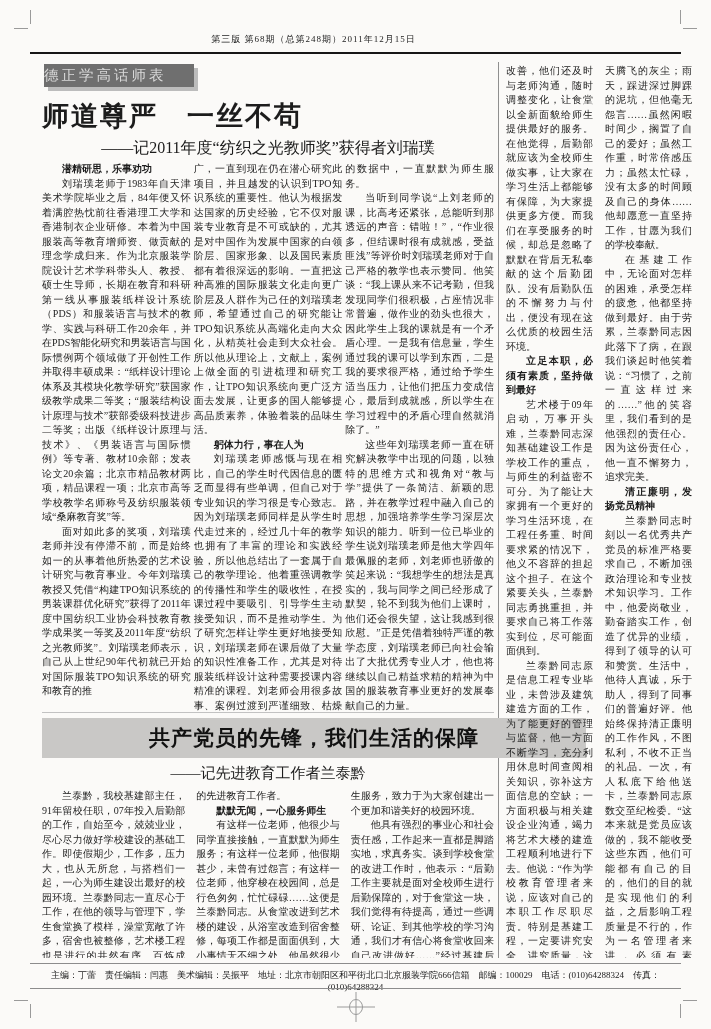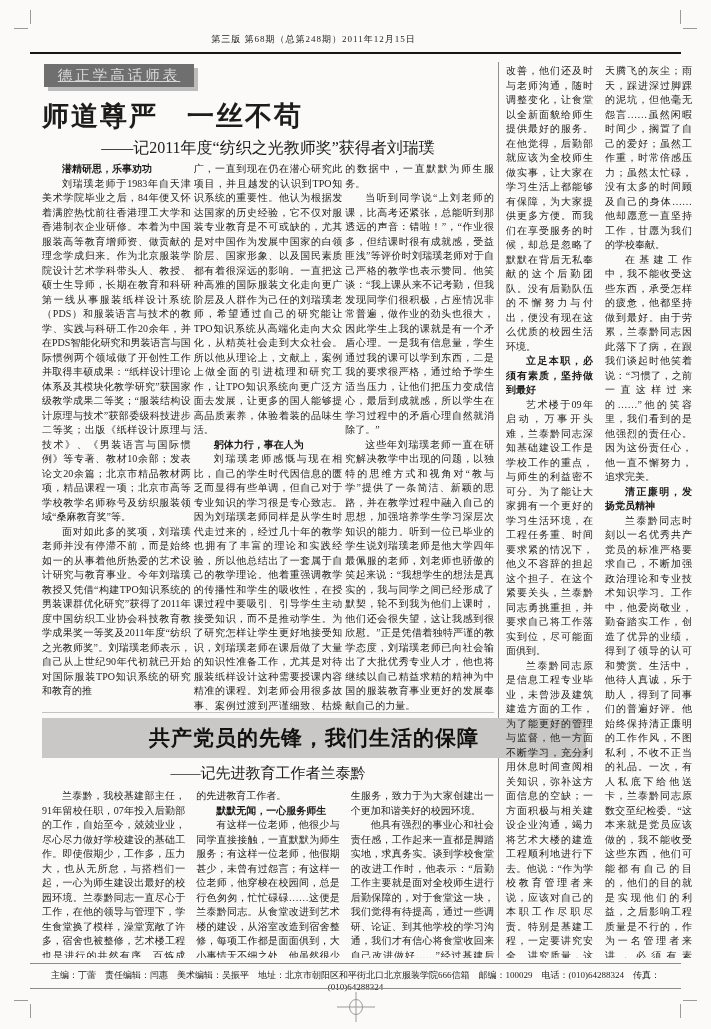--- a/index.html
+++ b/index.html
@@ -14,21 +14,21 @@
   .issue-line{position:absolute;top:33px;left:0;width:627px;text-align:center;
     font-size:9px;letter-spacing:1px;color:#222;}
   .top-rule{position:absolute;top:52px;left:30px;width:651px;height:2px;background:#161616;}
   
   .left-sec{position:absolute;left:42px;top:62px;width:452px;height:896px;}
   .right-sec{position:absolute;left:506px;top:64px;width:186px;height:894px;display:flex;gap:12px;}
   .vert-divider{position:absolute;left:498px;top:62px;height:896px;width:0;border-left:1px solid #8f8f8f;}
   
   .label-box{position:absolute;left:2px;top:2px;width:150px;height:23px;background:#6f6f6f;
     color:#d9d9d9;font-family:"Liberation Sans","DejaVu Sans",sans-serif;font-size:14.5px;
-    line-height:23px;text-align:center;letter-spacing:3px;box-shadow:4px 4px 0 #bcbcbc;text-decoration:underline;}
+    line-height:23px;text-align:left;letter-spacing:3px;box-shadow:4px 4px 0 #bcbcbc;}
   .a1-title{position:absolute;top:36px;left:0;width:452px;
     font-family:"Liberation Sans","DejaVu Sans",sans-serif;font-weight:bold;font-size:27px;letter-spacing:2px;}
   .a1-subtitle{position:absolute;top:76px;left:0;width:452px;text-align:center;font-size:16px;}
   .a1-cols{position:absolute;top:100px;left:0;width:452px;height:550px;display:flex;gap:3px;}
   
   .col{flex:1 1 0;overflow:hidden;font-size:10px;line-height:14.5px;text-align:justify;}
   .col p{margin:0;text-indent:2em;overflow-wrap:break-word;}
   .col p.cont{text-indent:0;}
   .col p.subhead{font-weight:bold;font-family:"Liberation Sans","DejaVu Sans",sans-serif;}
   
@@ -112,21 +112,21 @@
 <div class="right-sec">
   <div class="col">
     <p class="cont">改善，他们还及时与老师沟通，随时调整变化，让食堂以全新面貌给师生提供最好的服务。在他觉得，后勤部就应该为全校师生做实事，让大家在学习生活上都能够有保障，为大家提供更多方便。而我们在享受服务的时候，却总是忽略了默默在背后无私奉献的这个后勤团队。没有后勤队伍的不懈努力与付出，便没有现在这么优质的校园生活环境。</p>
     <p class="subhead">立足本职，必须有素质，坚持做到最好</p>
     <p>艺术楼于09年启动，万事开头难，兰泰黔同志深知基础建设工作是学校工作的重点，与师生的利益密不可分。为了能让大家拥有一个更好的学习生活环境，在工程任务重、时间要求紧的情况下，他义不容辞的担起这个担子。在这个紧要关头，兰泰黔同志勇挑重担，并要求自己将工作落实到位，尽可能面面俱到。</p>
     <p>兰泰黔同志原是信息工程专业毕业，未曾涉及建筑建造方面的工作，为了能更好的管理与监督，他一方面不断学习，充分利用休息时间查阅相关知识，弥补这方面信息的空缺；一方面积极与相关建设企业沟通，竭力将艺术大楼的建造工程顺利地进行下去。他说：“作为学校教育管理者来说，应该对自己的本职工作尽职尽责。特别是基建工程，一定要讲究安全、讲究质量，这就更要求我去尽职尽责，尽职尽责就是我工作的一个原则，一个宗旨……”</p>
 
   </div>
   <div class="col">
     <p class="cont">天腾飞的灰尘；雨天，踩进深过脚踝的泥坑，但他毫无怨言……虽然闲暇时间少，搁置了自己的爱好；虽然工作重，时常倍感压力；虽然太忙碌，没有太多的时间顾及自己的身体……他却愿意一直坚持工作，甘愿为我们的学校奉献。</p>
-    <p>在基建工作中，我不能收受这些东西，承受怎样的疲惫，他都坚持做到最好。由于劳累，兰泰黔同志因此落下了病，在跟我们谈起时他笑着说：“习惯了，之前一直这样过来的……”他的笑容里，我们看到的是他强烈的责任心。因为这份责任心，他一直不懈努力，追求完美。</p>
+    <p>在基建工作中，无论面对怎样的困难，承受怎样的疲惫，他都坚持做到最好。由于劳累，兰泰黔同志因此落下了病，在跟我们谈起时他笑着说：“习惯了，之前一直这样过来的……”他的笑容里，我们看到的是他强烈的责任心。因为这份责任心，他一直不懈努力，追求完美。</p>
     <p class="subhead">清正廉明，发扬党员精神</p>
     <p>兰泰黔同志时刻以一名优秀共产党员的标准严格要求自己，不断加强政治理论和专业技术知识学习。工作中，他爱岗敬业，勤奋踏实工作，创造了优异的业绩，得到了领导的认可和赞赏。生活中，他待人真诚，乐于助人，得到了同事们的普遍好评。他始终保持清正廉明的工作作风，不图私利，不收不正当的礼品。一次，有人私底下给他送卡，兰泰黔同志原数交至纪检委。“这本来就是党员应该做的，我不能收受这些东西，他们可能都有自己的目的，他们的目的就是实现他们的利益，之后影响工程质量是不行的，作为一名管理者来讲，必须有素质……”采访过程中，兰泰黔同志多次婉拒我们的采访，“这些没什么好说的，本来就是该做的……”从这位老师的言语中我们看到了他的谦逊之处。</p>
 
   </div>
 </div>
 
 <div class="footer-rule" style="top:963px;"></div>
 <div class="footer-text">主编：丁蕾　责任编辑：闫惠　美术编辑：吴振平　地址：北京市朝阳区和平街北口北京服装学院666信箱　邮编：100029　电话：(010)64288324　传真：(010)64288324</div>
 <div class="footer-rule" style="top:988px;"></div>
 

